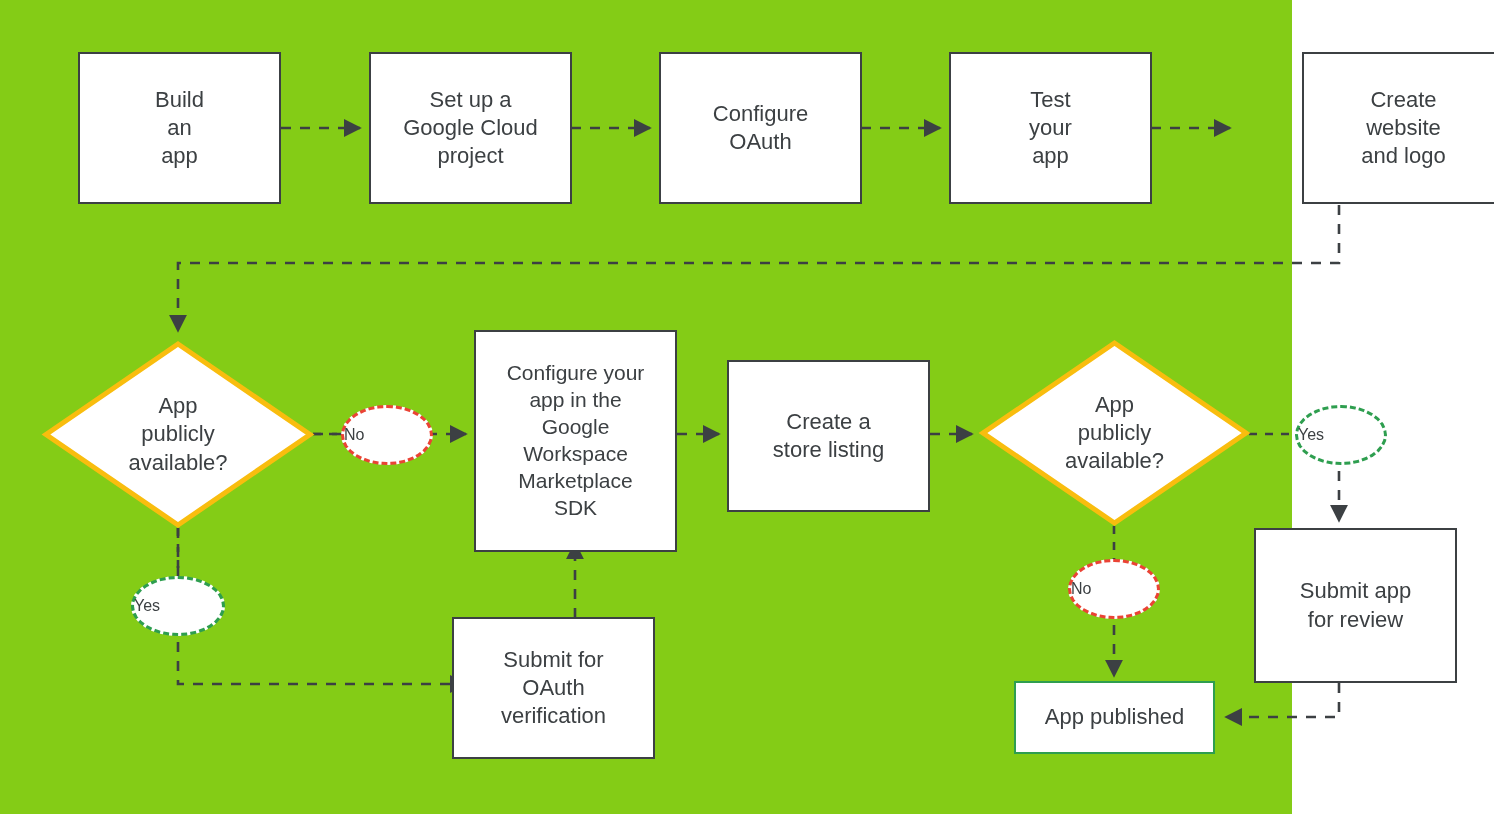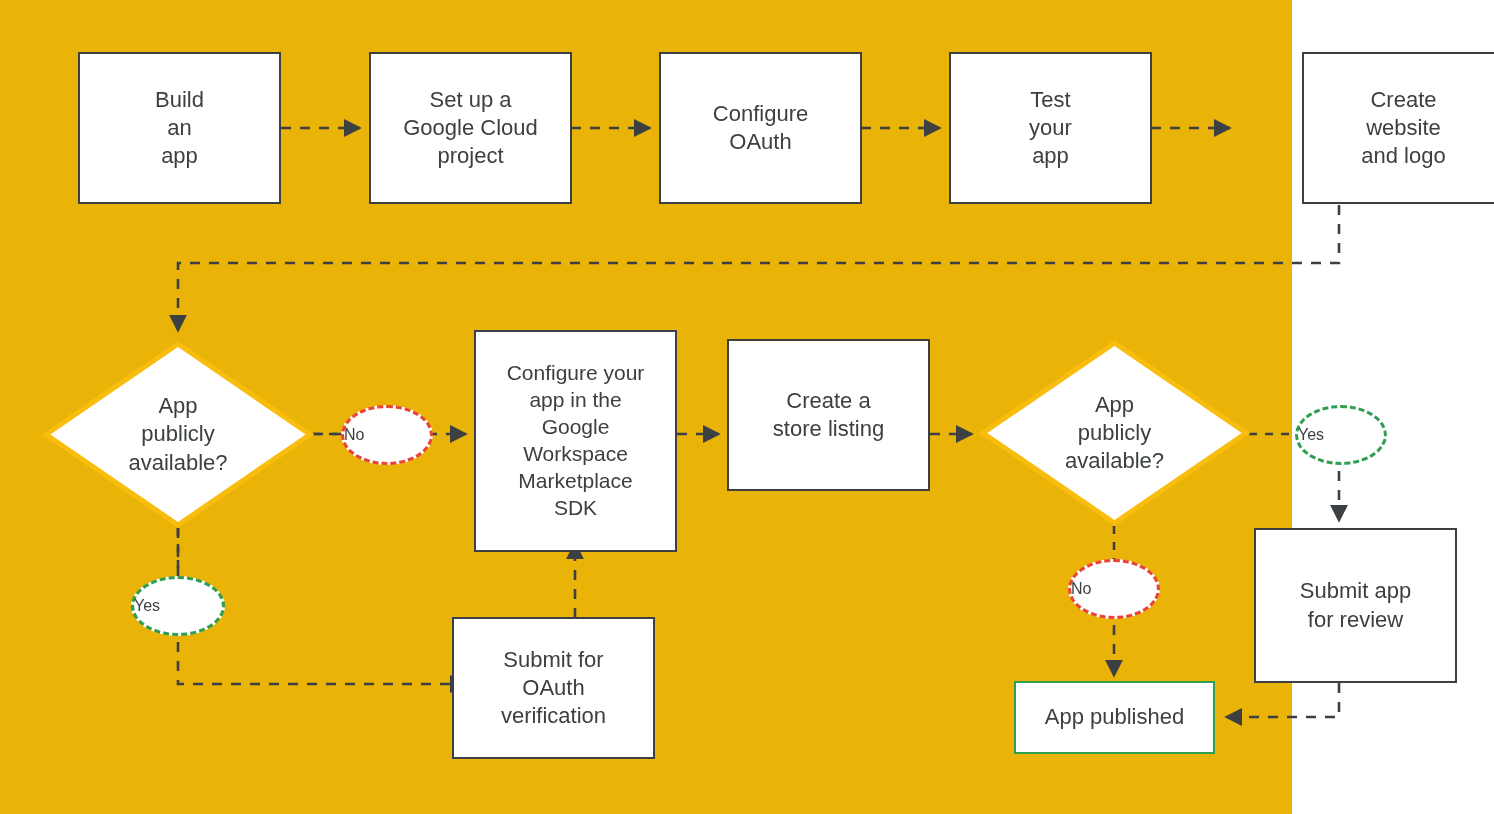--- a/index.html
+++ b/index.html
@@ -10,21 +10,21 @@
   body {
     width: 1494px;
     height: 814px;
     font-family: "Liberation Sans", sans-serif;
     overflow: hidden;
   }
   #canvas {
     position: relative;
     width: 1292px;
     height: 814px;
-    background: #eab308;
+    background: #84cc16;
   }
   svg#edges {
     position: absolute;
     left: 0;
     top: 0;
     width: 1494px;
     height: 814px;
     overflow: visible;
   }
   .node {
@@ -163,21 +163,21 @@
 
   <div class="node process" style="left:474px; top:321px; width:203px; height:222px; font-size:21px;margin-top:9px;">
     <span>Configure your
 app in the
 Google
 Workspace
 Marketplace
 SDK</span>
   </div>
 
-  <div class="node process" style="left:727px; top:339px; width:203px; height:152px;">
+  <div class="node process" style="left:727px; top:360px; width:203px; height:152px;">
     <span>Create a
 store listing</span>
   </div>
 
   <div class="node process" style="left:452px; top:617px; width:203px; height:142px;">
     <span>Submit for
 OAuth
 verification</span>
   </div>
 

